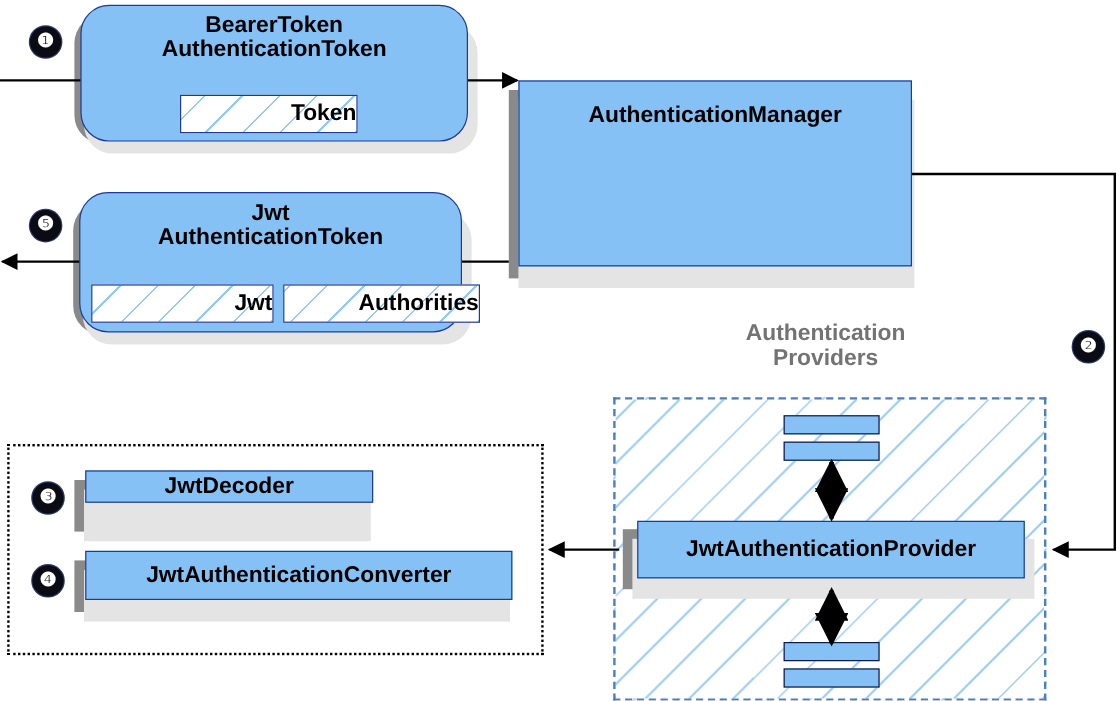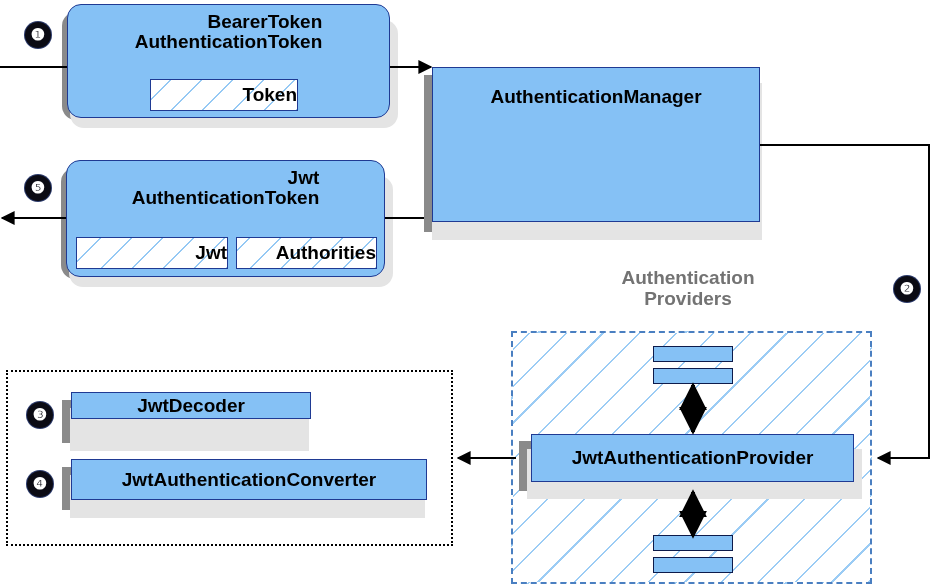--- a/index.html
+++ b/index.html
@@ -34,21 +34,21 @@
     z-index: 6;
   }
   .shadow {
     position: absolute;
     box-sizing: border-box;
     z-index: 3;
   }
   .shadow-dark { background: #8a8a8a; }
   .shadow-light { background: #e4e4e4; }
 
-  .rounded { border-radius: 14px; text-align: right; }
+  .rounded { border-radius: 24px; }
 
   .title {
     line-height: 1.06;
     white-space: pre-line;
   }
 
   
   .hatch {
     position: absolute;
     box-sizing: border-box;
@@ -183,21 +183,21 @@
 
   <div class="shadow shadow-dark rounded" style="left:61px; top:168px; width:324px; height:111px;"></div>
   <div class="shadow shadow-light rounded" style="left:69px; top:176px; width:324px; height:111px;"></div>
   <div class="box rounded" style="left:66px; top:160px; width:319px; height:117px; padding-top:7px; font-size:19px;">
     <div class="title">Jwt
 AuthenticationToken</div>
   </div>
   <div class="hatch" style="left:76px; top:237px; width:152px; height:32px; font-size:19px;">
     <span>Jwt</span>
   </div>
-  <div class="hatch" style="left:236px; top:237px; width:141px; height:32px; font-size:19px;">
+  <div class="hatch" style="left:236px; top:237px; width:164px; height:32px; font-size:19px;">
     <span>Authorities</span>
   </div>
   <div class="bullet" style="left:25px; top:175px;">❺</div>
 
   <div class="shadow shadow-dark" style="left:424px; top:75px; width:330px; height:157px;"></div>
   <div class="shadow shadow-light" style="left:432px; top:83px; width:330px; height:157px;"></div>
   <div class="box" style="left:432px; top:67px; width:328px; height:155px; padding-top:19px; font-size:19px;">
     <div class="title">AuthenticationManager</div>
   </div>
 

